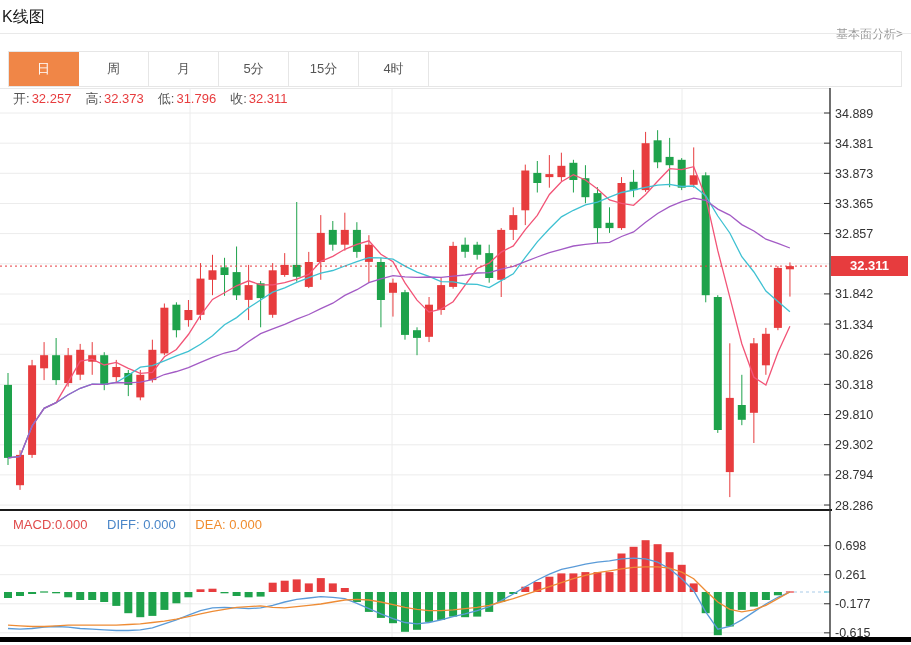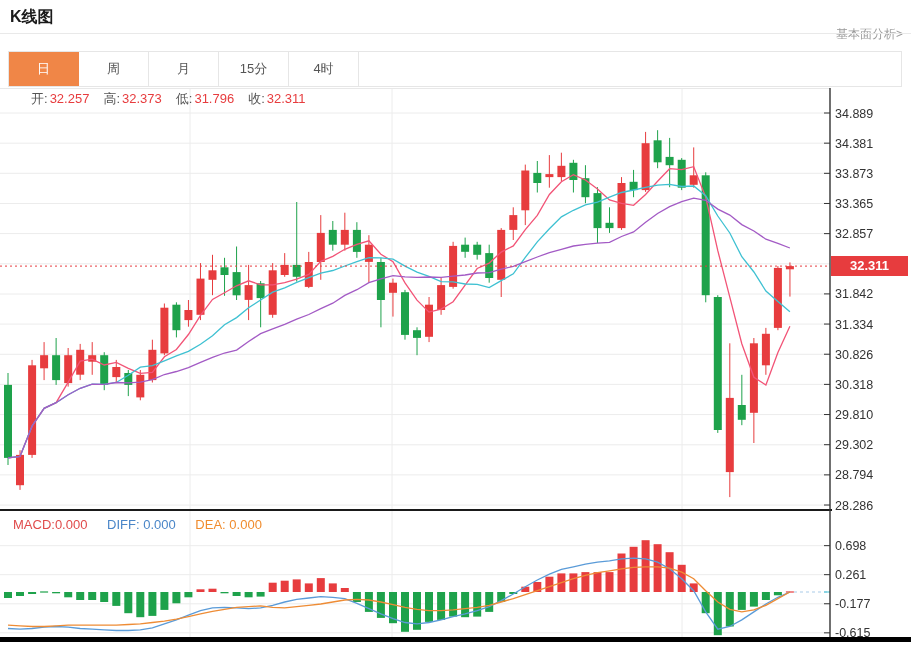--- a/index.html
+++ b/index.html
@@ -1,29 +1,29 @@
 <!DOCTYPE html>
 <html><head>
 <meta charset="utf-8">
 <style>
   html,body{margin:0;padding:0;background:#fff;}
   body{font-family:"Liberation Sans","DejaVu Sans",sans-serif;}
   .widget{position:relative;width:911px;height:645px;background:#fff;overflow:hidden;}
-  .hdr-title{position:absolute;top:7px;left:10px;font-size:16px;font-weight:bold;color:#1a1a1a;}
+  .hdr-title{position:absolute;top:7px;left:2px;font-size:16px;font-weight:normal;color:#1a1a1a;}
   .bfa{position:absolute;top:26px;right:8px;font-size:12px;color:#999;text-decoration:none;cursor:pointer;}
   .divider{position:absolute;top:33px;left:0;width:911px;height:1px;background:#e9e9e9;}
   .tabs{position:absolute;top:51px;left:8px;width:894px;height:36px;border:1px solid #e6e6e6;display:flex;box-sizing:border-box;}
   .tab{width:70px;height:100%;line-height:34px;text-align:center;font-size:13px;color:#555;
        border-right:1px solid #e6e6e6;cursor:pointer;box-sizing:border-box;background:#fff;}
   .tab.active{background:#f08647;border-color:#f08647;color:#fff;}
   .tab-fill{flex:1;background:#fff;}
   .chart-wrap{position:absolute;top:88px;left:0;width:911px;height:557px;}
   #chart{position:absolute;top:0;left:0;display:block;}
   .row{position:absolute;font-size:13px;white-space:nowrap;}
-  .r1{top:2px;left:31px;color:#555;}
+  .r1{top:2px;left:13px;color:#555;}
   .r1 .val{color:#e73c3e;margin-left:2px;margin-right:14px;}
   .r2{top:21px;left:10px;}
   .r2 .grp{margin-right:18px;}
   .ma5{color:#f25477;} .ma10{color:#2fb6c9;} .ma20{color:#a35bc5;}
   .r3{top:429px;left:13px;text-align:right;}
   .r3 .grp{margin-right:16px;}
   .cmacd{color:#e04b4b;} .cdiff{color:#4a86c8;} .cdea{color:#f08c2e;}
   .price-badge{position:absolute;left:831px;width:77px;height:20px;background:#e73c3e;color:#fff;
        font-weight:bold;font-size:13px;line-height:20px;text-align:center;}
   svg text{font-family:"Liberation Sans","DejaVu Sans",sans-serif;font-size:12.5px;fill:#333;}
@@ -33,20 +33,21 @@
 
 <div class="widget">
   <span class="hdr-title">K线图</span>
   <a class="bfa">基本面分析&gt;</a>
   <div class="divider"></div>
 
   <div class="tabs">
     <div class="tab active">日</div>
     <div class="tab">周</div>
     <div class="tab">月</div>
+    <div class="tab">5分</div>
     <div class="tab">15分</div>
     <div class="tab">4时</div>
     <div class="tab-fill"></div>
   </div>
 
   <div class="chart-wrap">
     <svg id="chart" width="911" height="557">
         <line x1="0" y1="0.5" x2="830" y2="0.5" stroke="#e8e8e8"></line>
         <line x1="0" y1="25.0" x2="830" y2="25.0" stroke="#ececec"></line>
         <line x1="0" y1="55.2" x2="830" y2="55.2" stroke="#ececec"></line>

